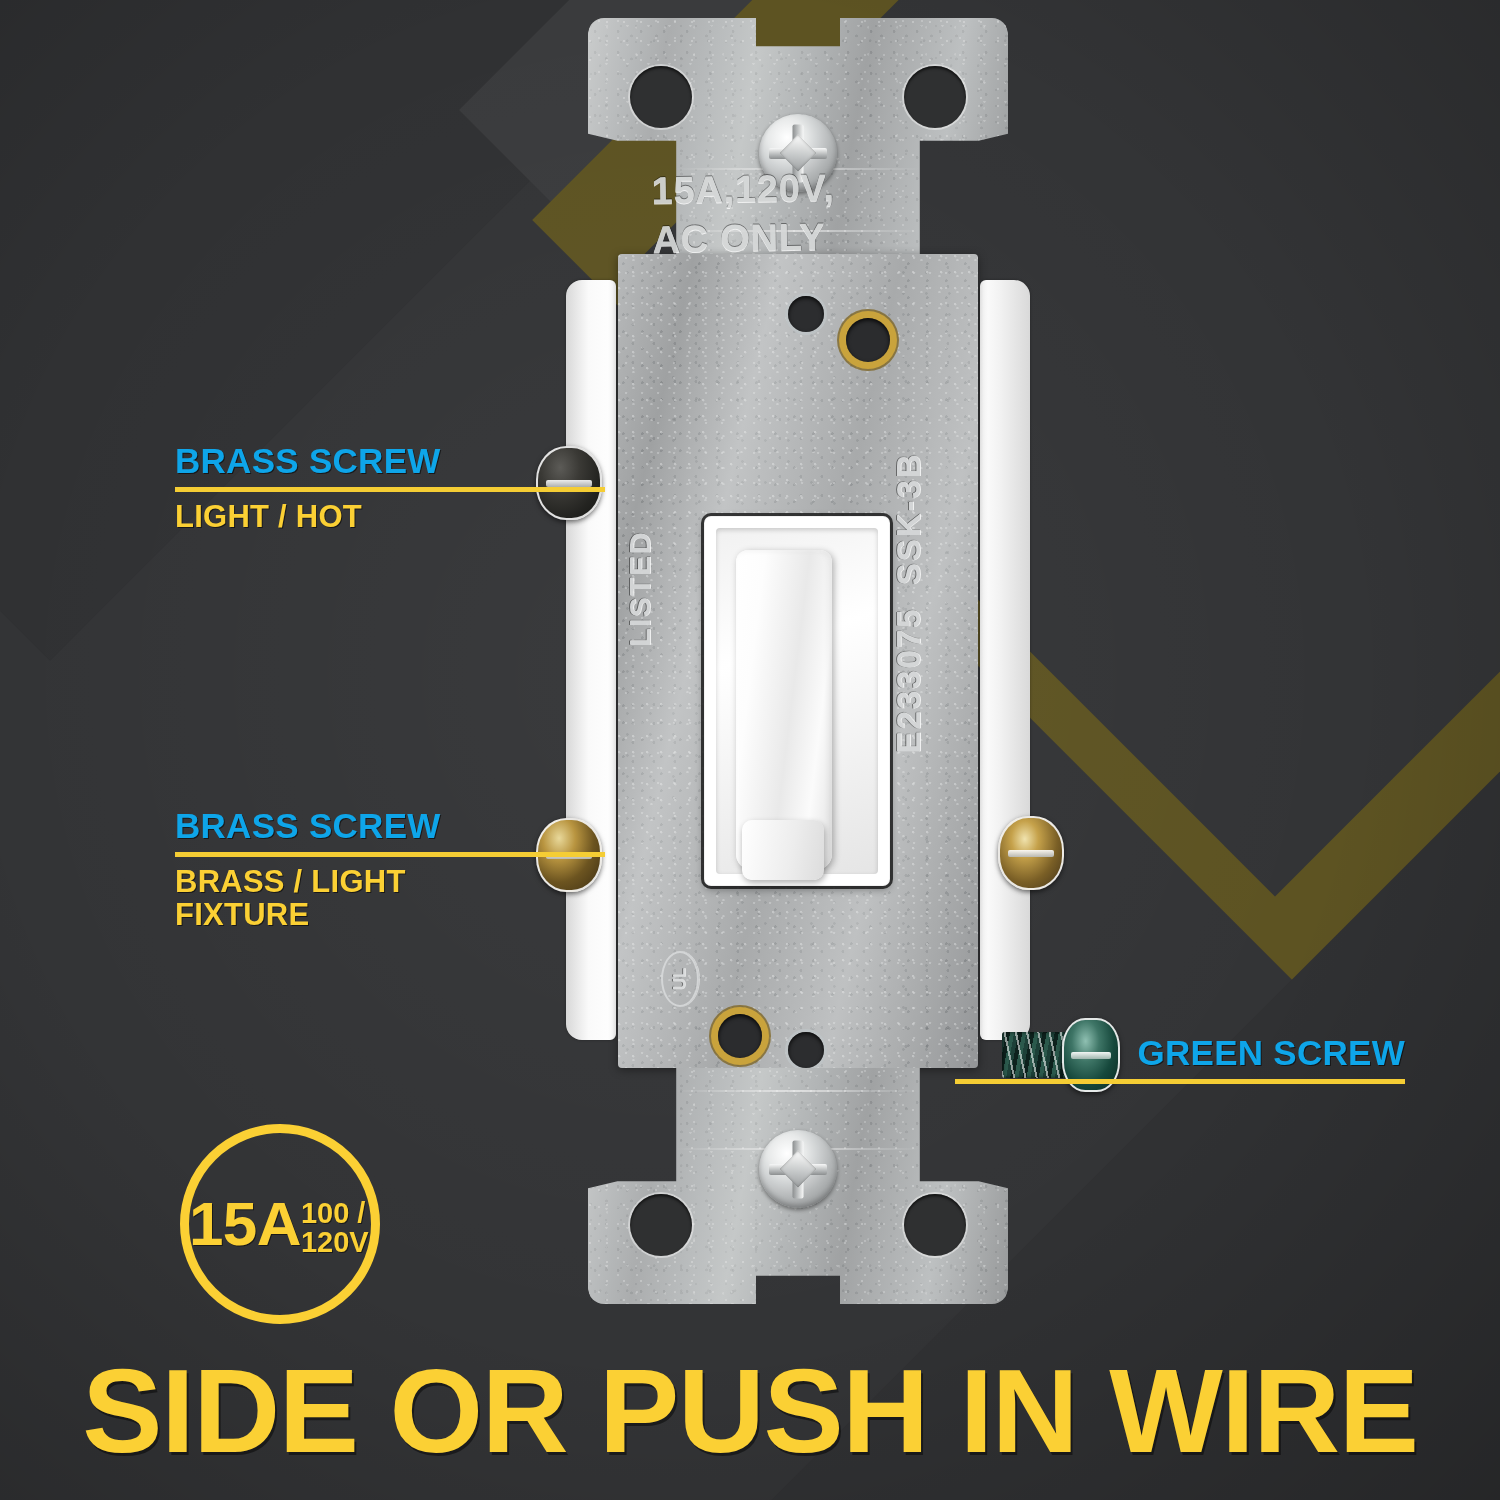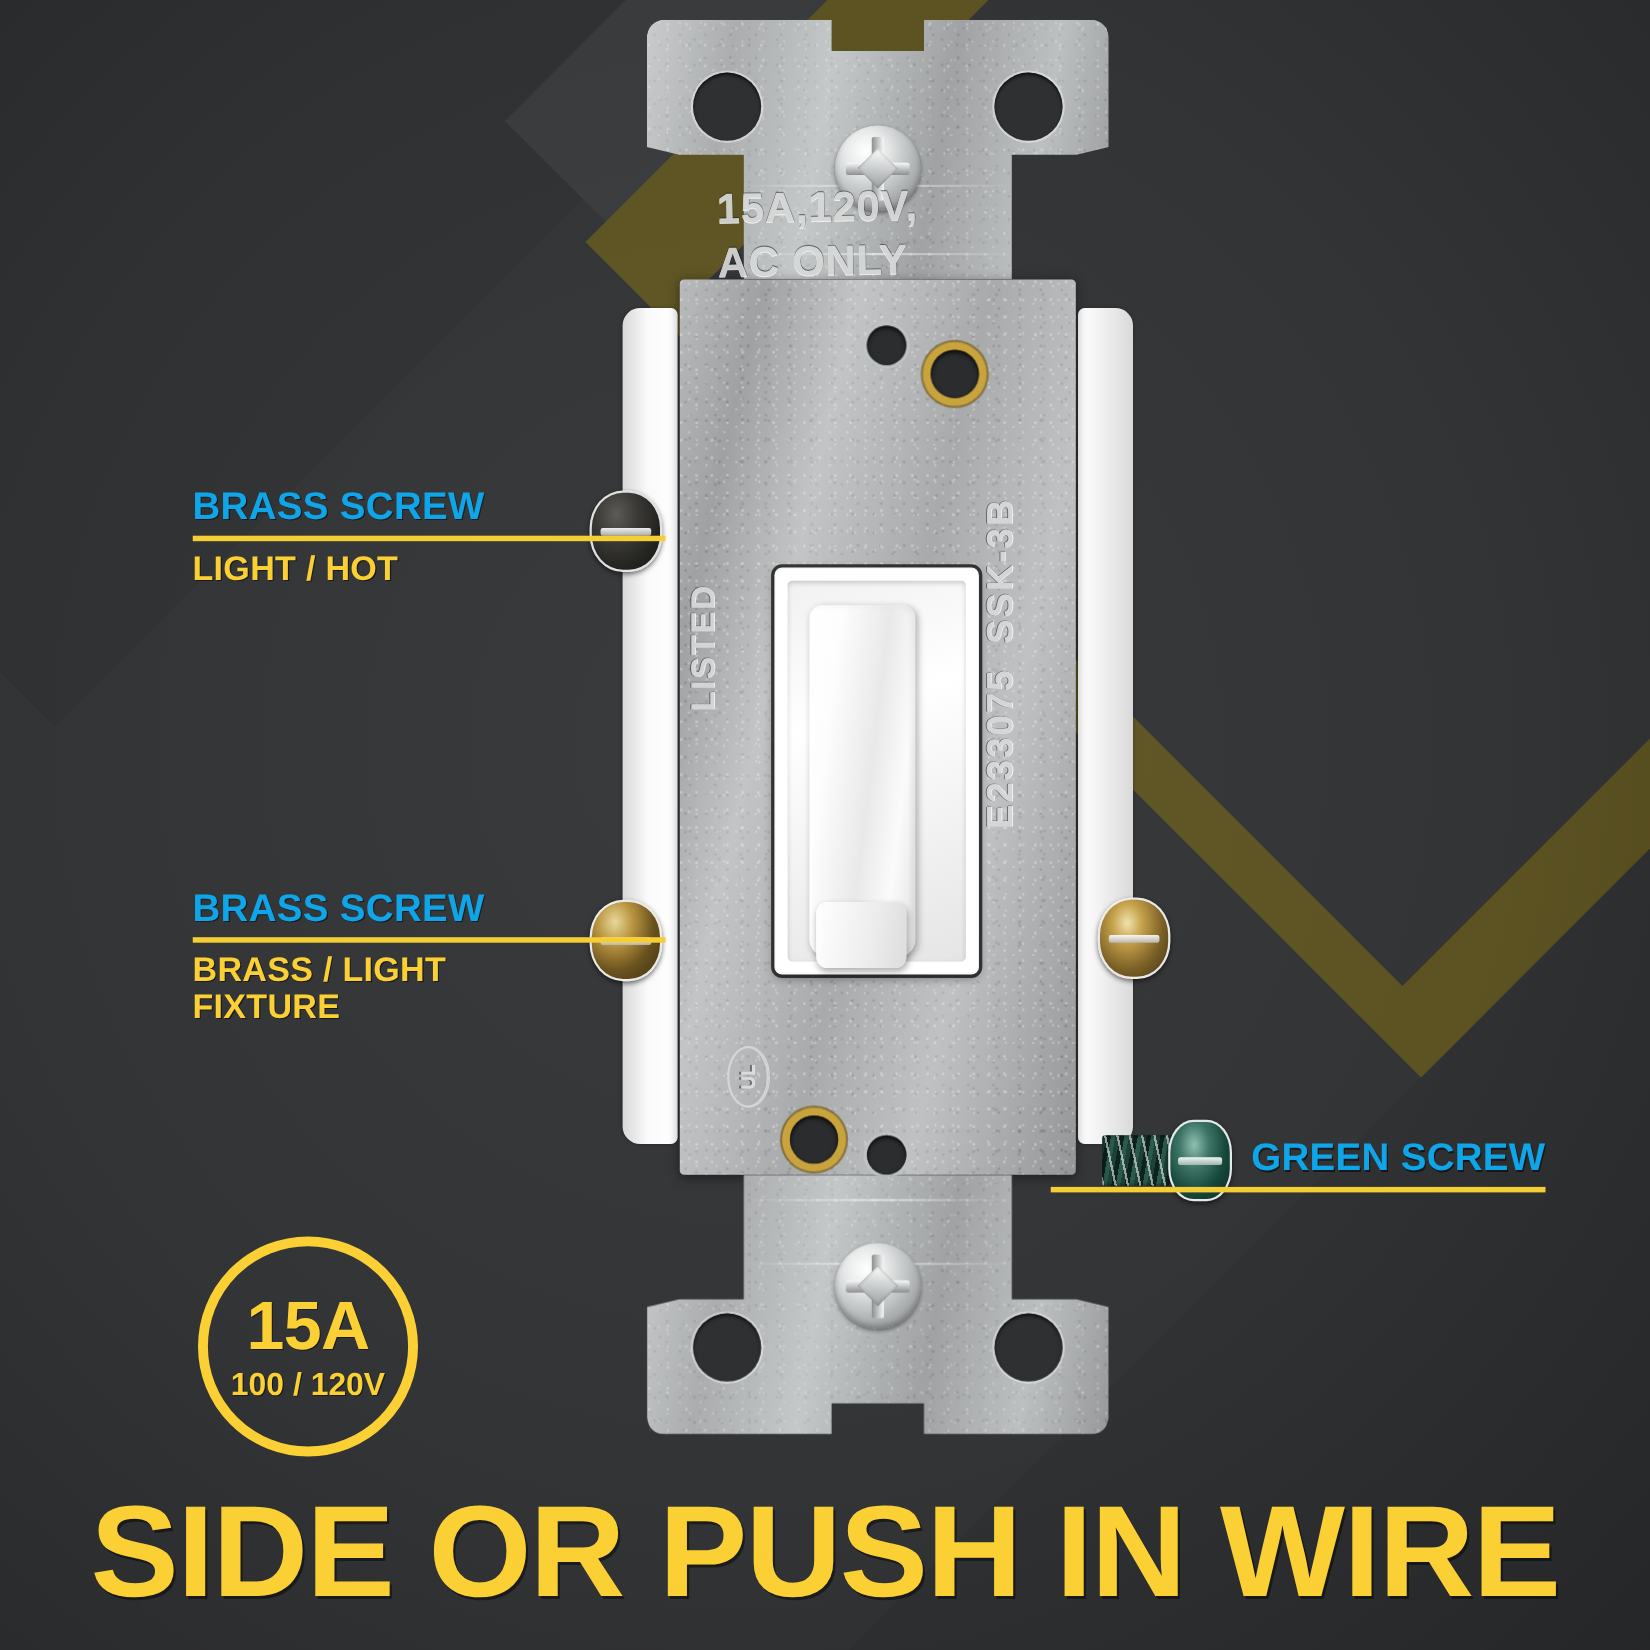--- a/index.html
+++ b/index.html
@@ -376,21 +376,21 @@
   #callout-load-fixture .co-rule{width:430px;}
 
   #callout-ground{right:95px;top:1003px;width:450px;text-align:right;margin-top:32px;}
   #callout-ground .co-rule{width:450px;}
 
   
   #amp-badge{
     position:absolute;left:180px;top:1124px;
     width:200px;height:200px;border-radius:50%;
     border:9px solid #fbd034;
-    display:flex;flex-direction:column;align-items:center;justify-content:center;
+    display:flex;flex-direction:row;align-items:center;justify-content:center;
   }
   #amp-badge .amp-main{
     color:#fbd034;font-size:62px;font-weight:700;line-height:1;
     letter-spacing:-.01em;
     text-shadow:1px 1px 0 rgba(0,0,0,.5);
   }
   #amp-badge .amp-sub{
     color:#fbd034;font-size:29px;font-weight:700;line-height:1;margin-top:8px;
     text-shadow:1px 1px 0 rgba(0,0,0,.5);
   }

